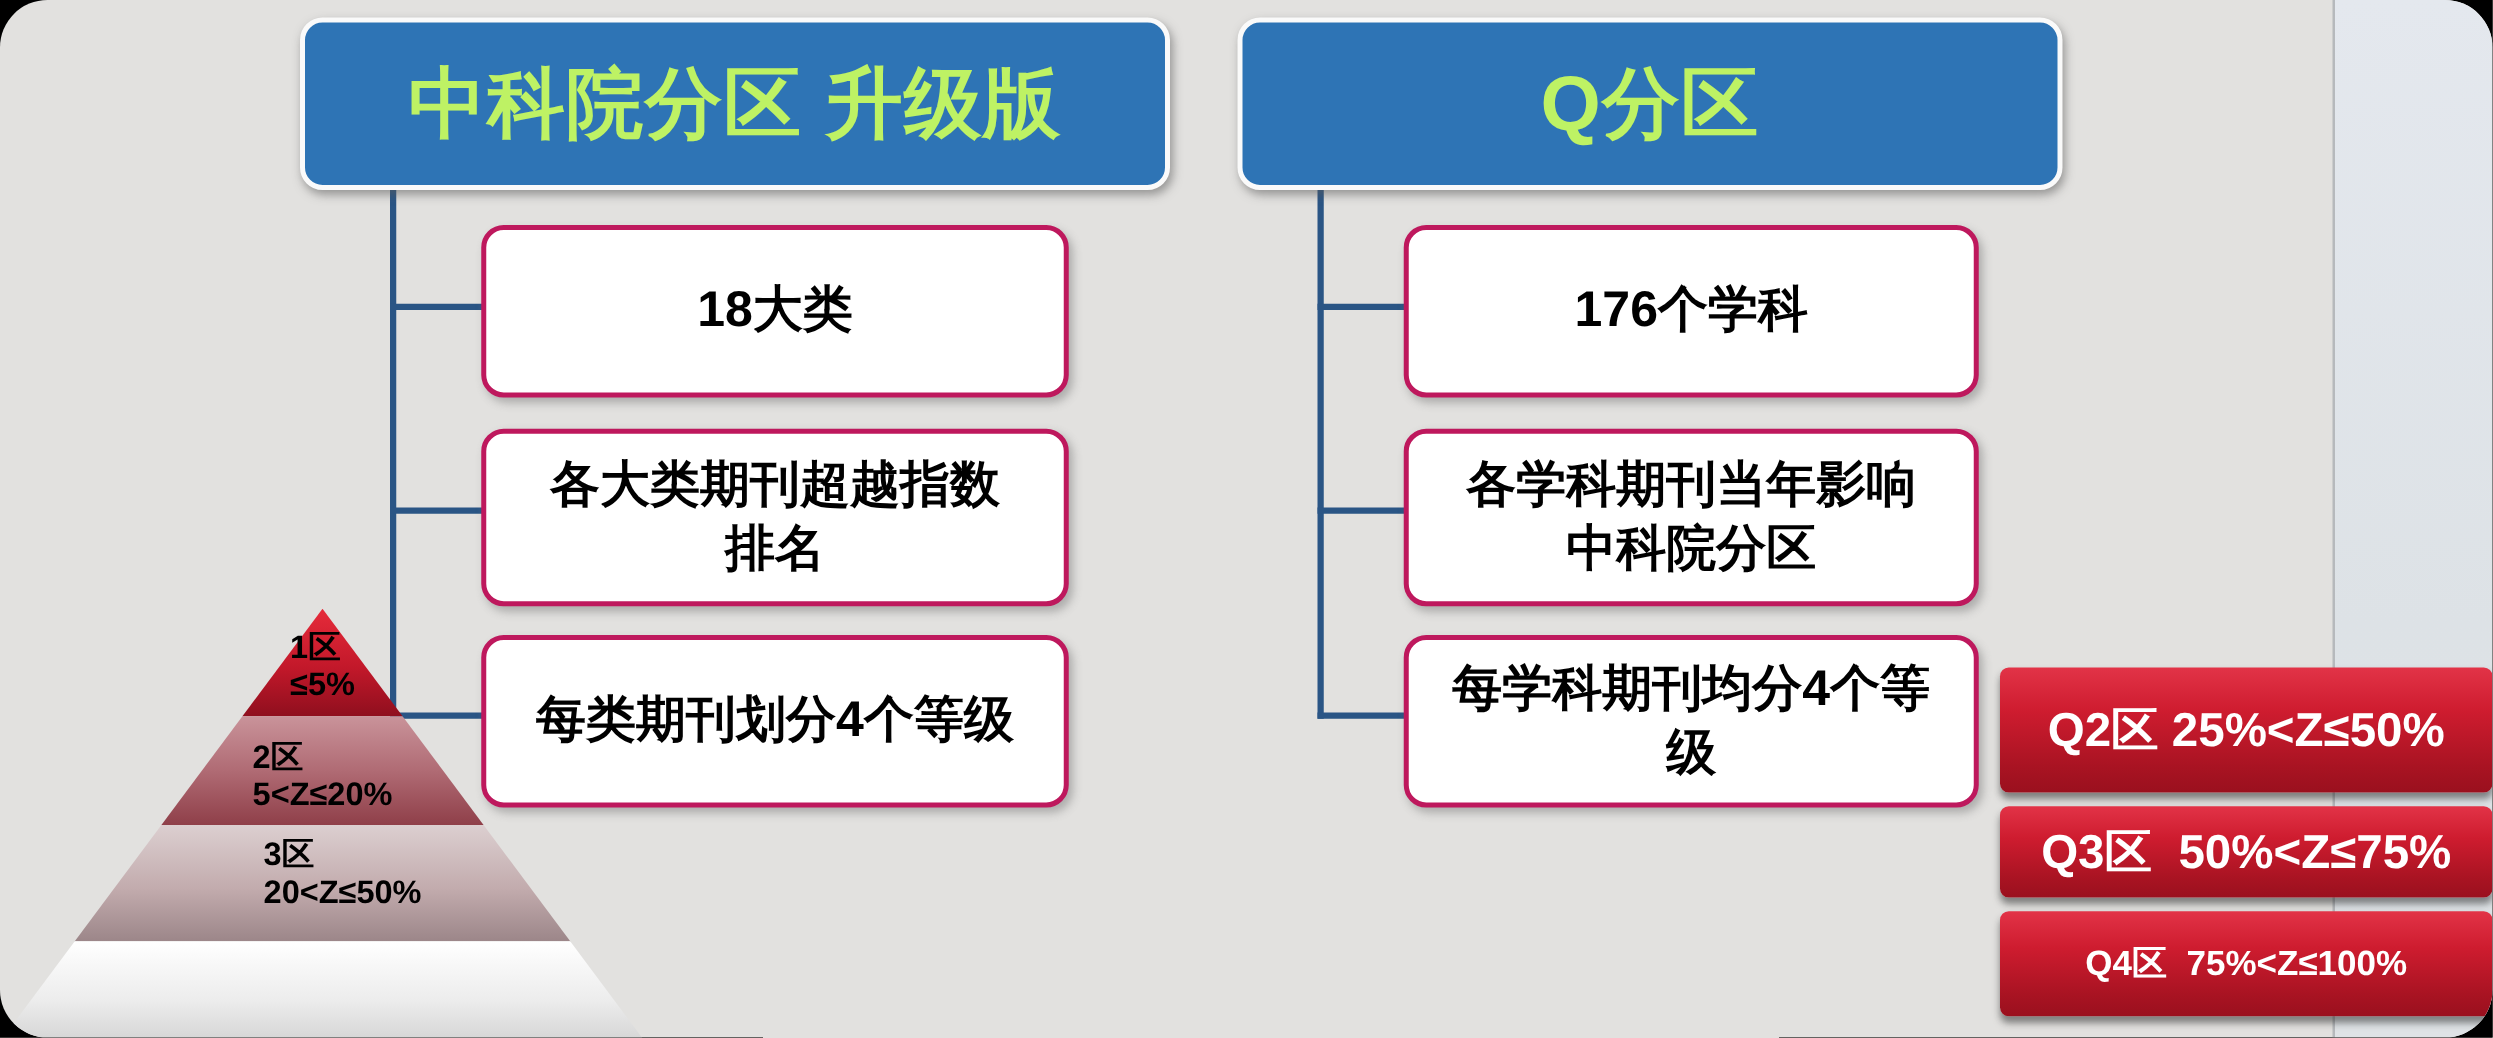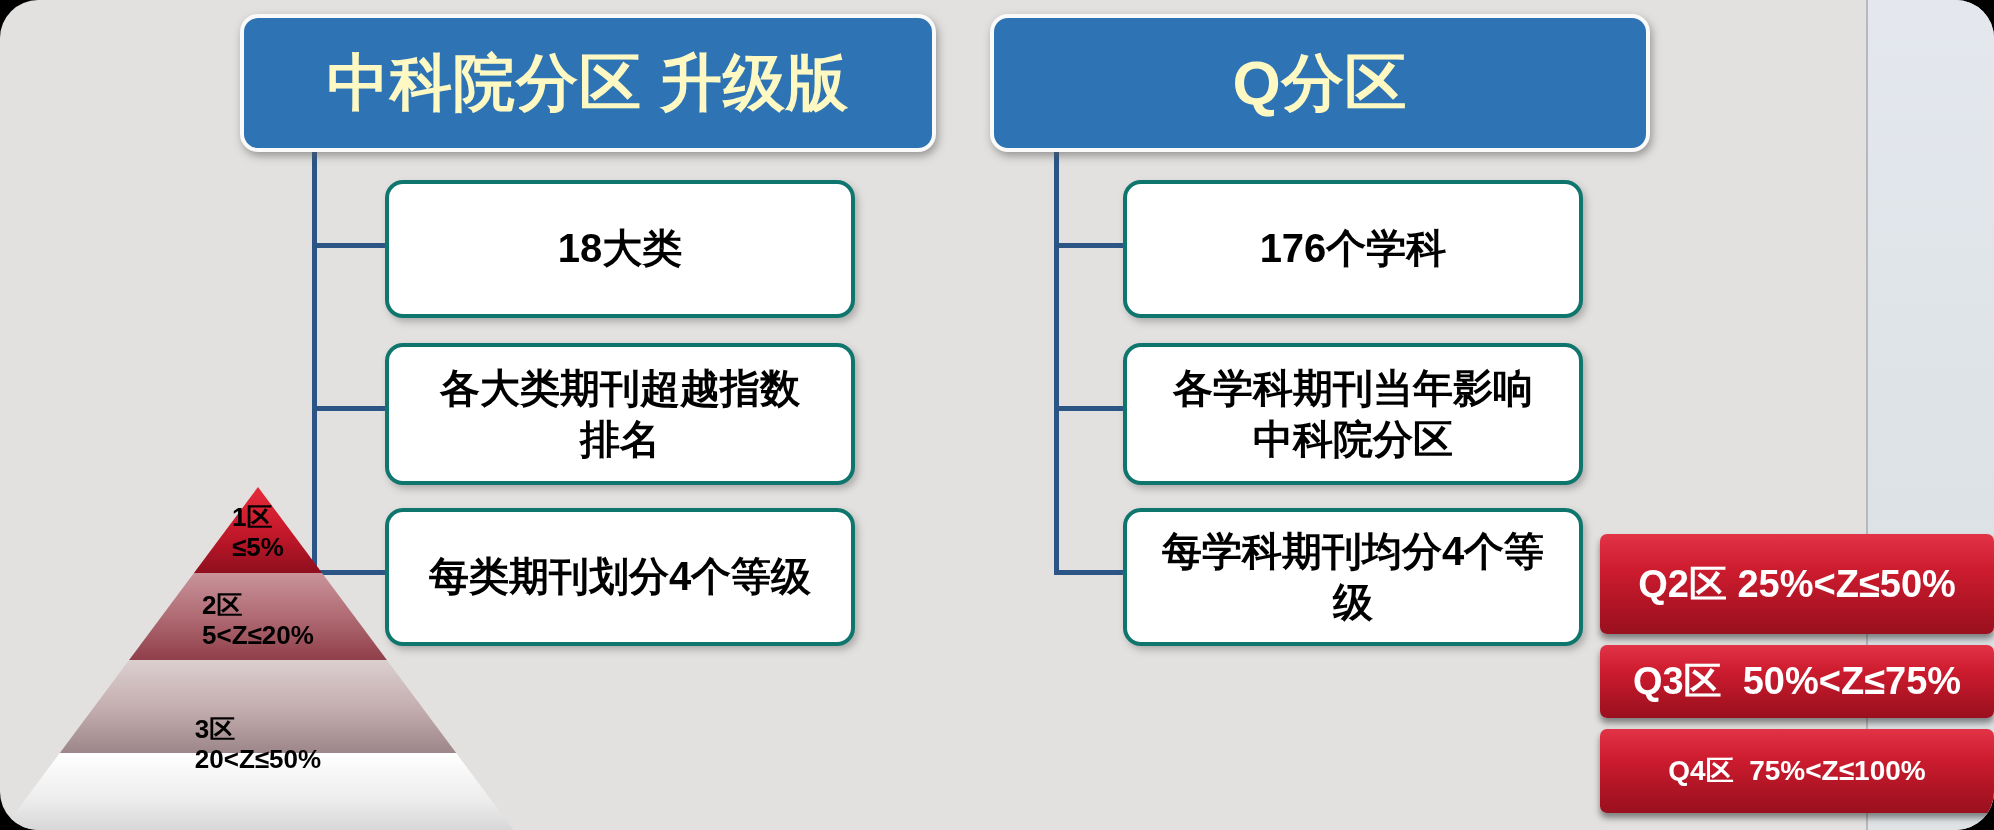--- a/index.html
+++ b/index.html
@@ -2,49 +2,49 @@
 <html><head>
 <meta charset="utf-8">
 <style>
   html,body{margin:0;padding:0;background:#000;}
   body{font-family:"Liberation Sans","DejaVu Sans",sans-serif;}
   .slide{position:relative;width:1994px;height:830px;background:#e2e1df;border-radius:38px;overflow:hidden;}
   .right-panel{position:absolute;left:1866px;top:0;width:128px;height:100%;
     background:linear-gradient(180deg,#e4e8ee 0%,#dde2e6 60%,#dfe3e6 100%);
     border-left:2px solid #b6b9bc;}
   .hdr{position:absolute;top:14px;height:130px;background:#2e74b5;border:4px solid #fafafa;
-    border-radius:18px;color:#fef9c3;font-size:62px;font-weight:700;display:flex;align-items:center;
+    border-radius:18px;color:#bef264;font-size:62px;font-weight:700;display:flex;align-items:center;
     justify-content:center;box-shadow:2px 4px 8px rgba(90,90,90,.55);letter-spacing:1px;}
   .hdr-left{left:240px;width:688px;}
   .hdr-right{left:990px;width:652px;}
   .conn{position:absolute;background:#2a5585;}
   .vline{width:5px;top:140px;height:435px;}
   .vline-left{left:312px;}
   .vline-right{left:1054px;}
   .branch{height:5px;}
   .branch-left{left:312px;width:76px;}
   .branch-right{left:1054px;width:72px;}
   .b1{top:243px;} .b2{top:406px;} .b3{top:570px;}
-  .node{position:absolute;background:#fff;border:4px solid #0f766e;border-radius:18px;
+  .node{position:absolute;background:#fff;border:4px solid #be185d;border-radius:18px;
     display:flex;flex-direction:column;align-items:center;justify-content:center;
     font-size:40px;font-weight:700;color:#000;line-height:1.28;text-align:center;
     box-shadow:3px 4px 7px rgba(110,110,110,.45);}
   .node-l{left:385px;width:462px;}
   .node-r{left:1123px;width:452px;}
   .row1{top:180px;height:130px;} .row2{top:343px;height:134px;} .row3{top:508px;height:130px;}
   .pyramid{position:absolute;left:-10px;top:487px;width:545px;height:353px;
     clip-path:polygon(268px 0px,531px 353px,5px 353px);}
   .tier{width:100%;}
   .tier-1{height:86px;background:linear-gradient(180deg,#e62b3a 0%,#c2182a 55%,#8f0f1e 100%);}
   .tier-2{height:87px;background:linear-gradient(180deg,#c9939a 0%,#b06b74 50%,#8f3f49 100%);}
   .tier-3{height:93px;background:linear-gradient(180deg,#dccfd0 0%,#c2abad 55%,#9c8689 100%);}
   .tier-4{height:87px;background:linear-gradient(180deg,#ffffff 0%,#ececec 55%,#d0d0d0 100%);}
   .tier-label{position:absolute;left:258px;transform:translateX(-50%);text-align:left;
     font-size:26px;font-weight:700;color:#000;line-height:30px;white-space:nowrap;}
-  .tl-1{top:502px;} .tl-2{top:590px;} .tl-3{top:714px;} .tl-4{top:766px;}
+  .tl-1{top:502px;} .tl-2{top:590px;} .tl-3{top:668px;margin-left:16px;} .tl-4{top:766px;}
   .qrow{position:absolute;left:1600px;width:394px;border-radius:7px;color:#fff;
     display:flex;align-items:center;justify-content:center;font-weight:600;white-space:pre;
     background:linear-gradient(180deg,#e23347 0%,#ce1c2f 35%,#a81322 80%,#9a101e 100%);
     box-shadow:0 5px 6px rgba(30,30,30,.5);}
   .q1{top:452px;height:68px;font-size:34px;}
   .q2{top:534px;height:100px;font-size:38px;}
   .q3{top:645px;height:73px;font-size:38px;}
   .q4{top:729px;height:84px;font-size:28px;}
 </style>
 </head>

